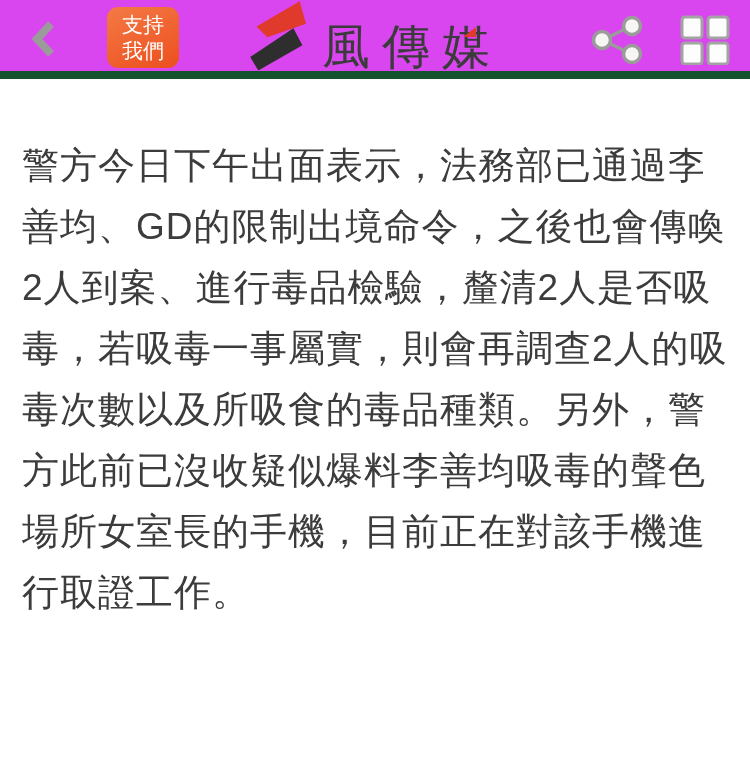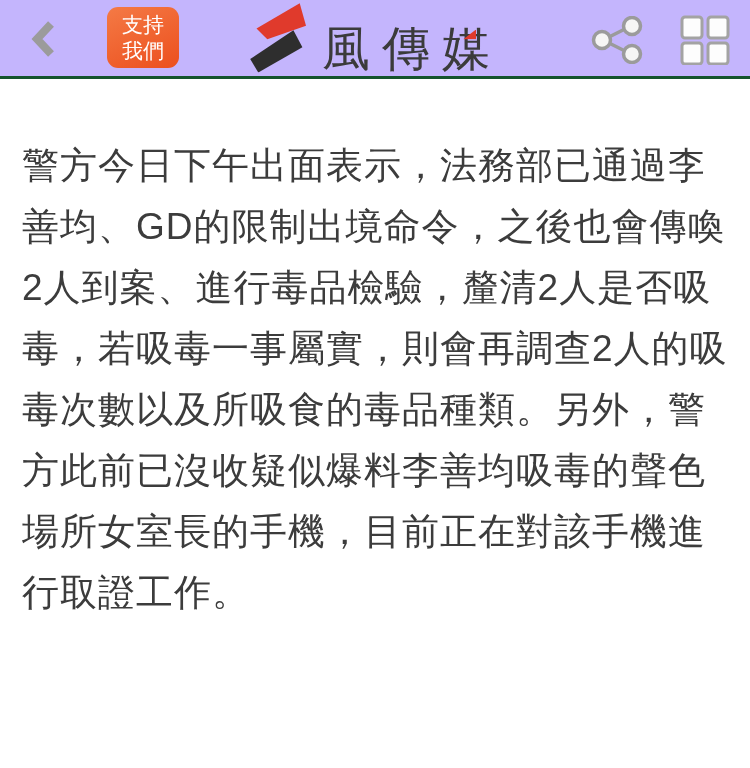--- a/index.html
+++ b/index.html
@@ -8,22 +8,22 @@
     height:768px;
     overflow:hidden;
     background:#ffffff;
     font-family:"Liberation Sans","DejaVu Sans",sans-serif;
   }
 
   
   .header {
     position:relative;
     height:79px;
-    background:#c4b5fd;
-    border-bottom:3px solid #14532d;
+    background:#d946ef;
+    border-bottom:8px solid #14532d;
   }
   button { border:none; background:none; padding:0; cursor:pointer; font-family:inherit; }
 
   .back-btn {
     position:absolute; left:30px; top:20px;
     width:26px; height:38px;
     display:flex; align-items:center; justify-content:center;
   }
 
   .support-btn {

